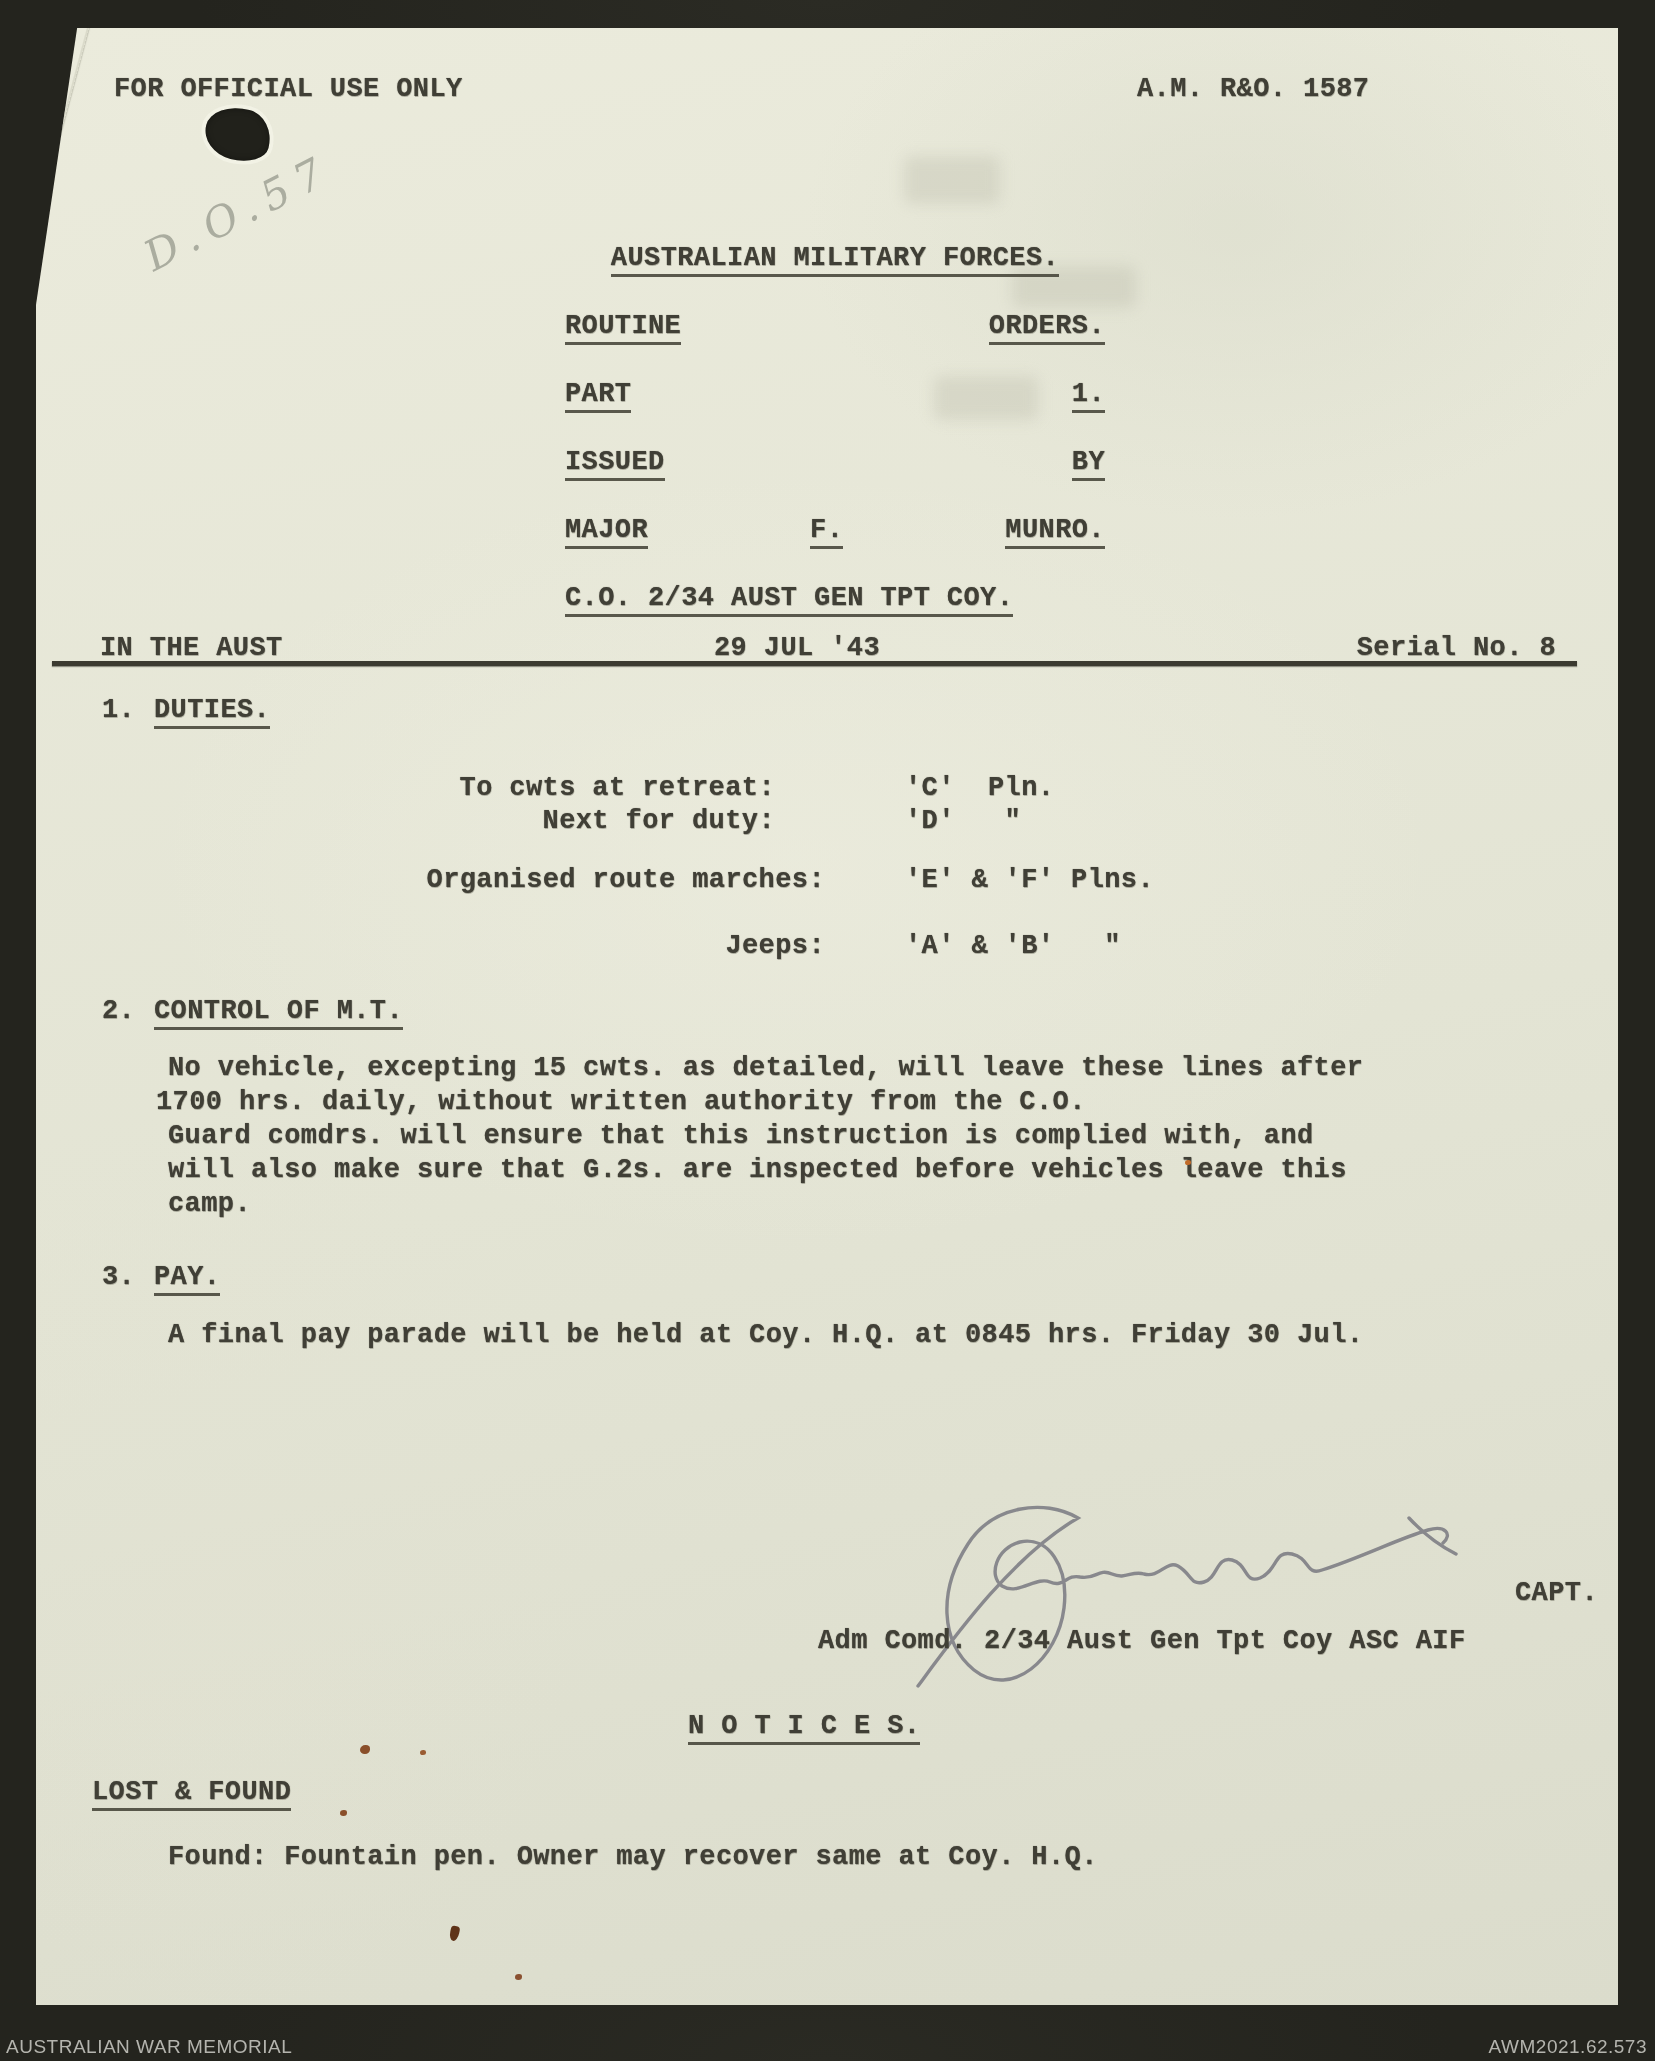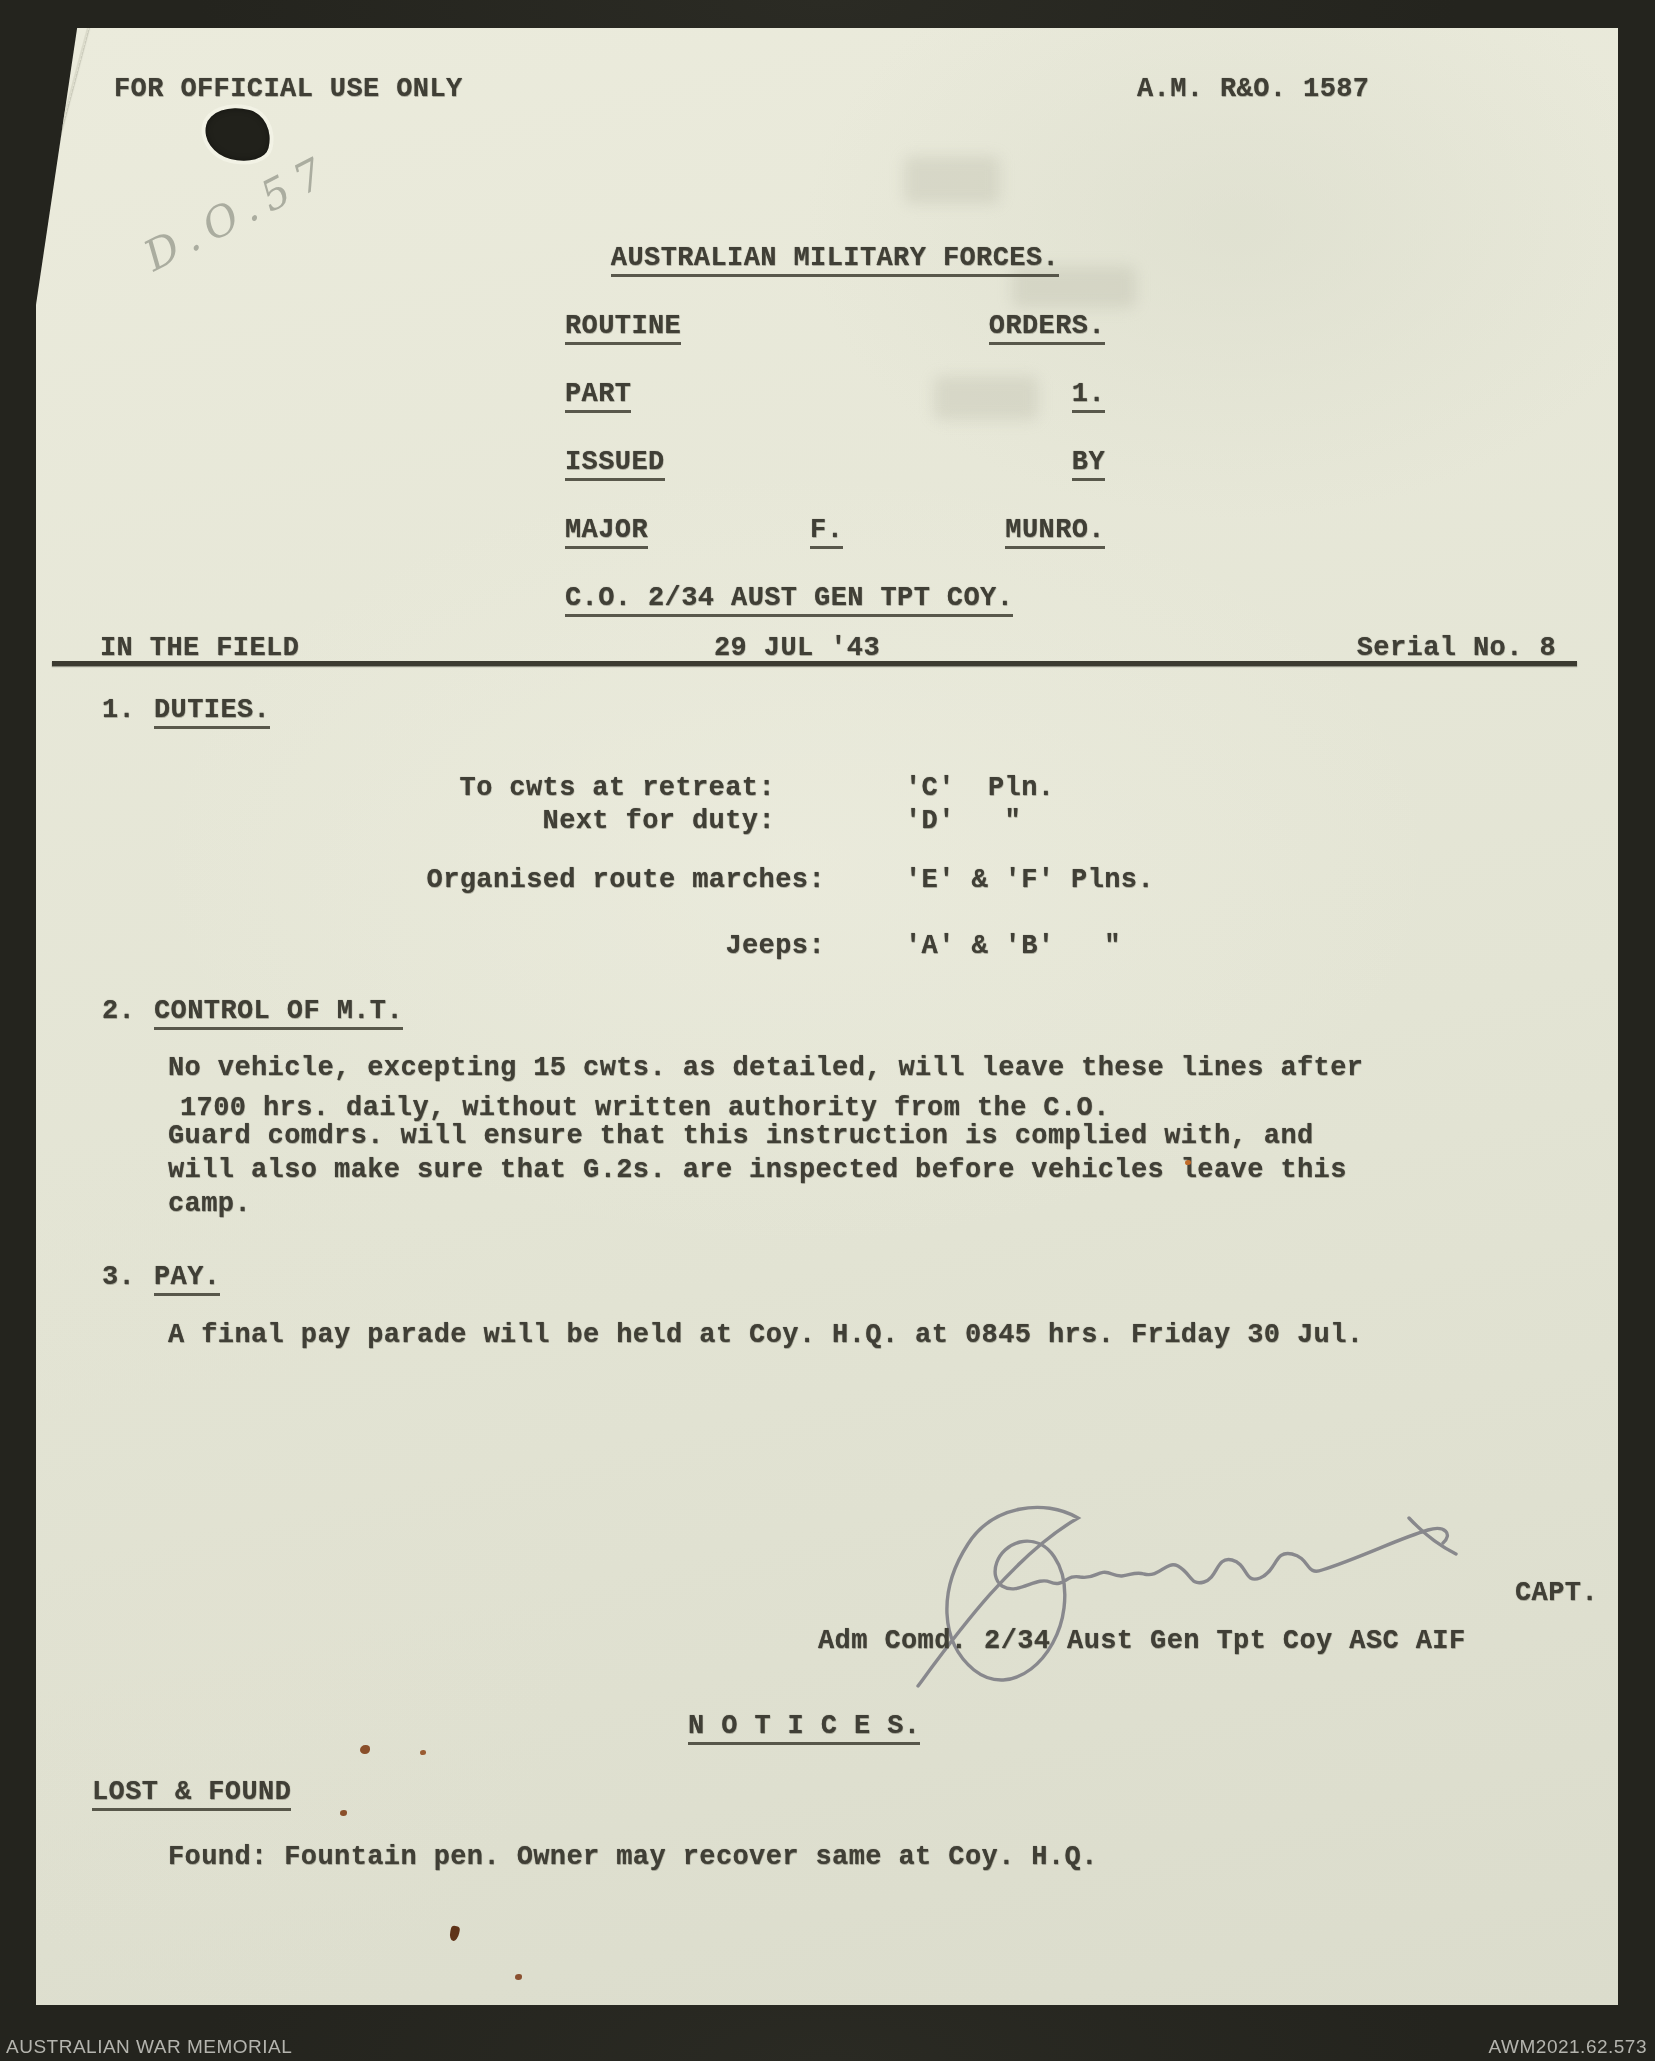--- a/index.html
+++ b/index.html
@@ -75,41 +75,41 @@
       <span class="t ul">MUNRO.</span>
     </div>
     <div class="hdr-row" style="top:419px;">
       <span class="t ul">ISSUED</span>
       <span class="t ul">BY</span>
     </div>
     <div class="hdr-row" style="top:555px;">
       <span class="t ul">C.O. 2/34 AUST GEN TPT COY.</span>
     </div>
 
-    <div class="t" style="left:64px;top:605px;">IN THE FIELD</div>
+    <div class="t" style="left:64px;top:605px;">IN THE AUST</div>
     <div class="t" style="left:678px;top:605px;">29 JUL '43</div>
     <div class="t" style="right:62px;top:605px;">Serial No. 8</div>
     <div class="rule" style="top:633px;"></div>
 
     <div class="t" style="left:66px;top:667px;">1.</div>
     <div class="t ul" style="left:118px;top:667px;">DUTIES.</div>
 
     <div class="t duty-label" style="top:745px;">To cwts at retreat:</div>
     <div class="t duty-val" style="top:745px;">'C'  Pln.</div>
     <div class="t duty-label" style="top:778px;">Next for duty:</div>
     <div class="t duty-val" style="top:778px;">'D'   "</div>
     <div class="t duty-label wide" style="top:837px;">Organised route marches:</div>
     <div class="t duty-val" style="top:837px;">'E' &amp; 'F' Plns.</div>
     <div class="t duty-label wide" style="top:903px;">Jeeps:</div>
     <div class="t duty-val" style="top:903px;">'A' &amp; 'B'   "</div>
 
     <div class="t" style="left:66px;top:968px;">2.</div>
     <div class="t ul" style="left:118px;top:968px;">CONTROL OF M.T.</div>
     <div class="t" style="left:132px;top:1025px;">No vehicle, excepting 15 cwts. as detailed, will leave these lines after</div>
-    <div class="t" style="left:144px;top:1059px;margin-top:6px;">1700 hrs. daily, without written authority from the C.O.</div>
+    <div class="t" style="left:120px;top:1059px;">1700 hrs. daily, without written authority from the C.O.</div>
     <div class="t" style="left:132px;top:1093px;">Guard comdrs. will ensure that this instruction is complied with, and</div>
     <div class="t" style="left:132px;top:1127px;">will also make sure that G.2s. are inspected before vehicles leave this</div>
     <div class="t" style="left:132px;top:1161px;">camp.</div>
 
     <div class="t" style="left:66px;top:1234px;">3.</div>
     <div class="t ul" style="left:118px;top:1234px;">PAY.</div>
     <div class="t" style="left:132px;top:1292px;">A final pay parade will be held at Coy. H.Q. at 0845 hrs. Friday 30 Jul.</div>
 
     <svg id="sig" viewBox="0 0 640 210">
       <g fill="none" stroke="#70707a" stroke-width="3.4" stroke-linecap="round" opacity="0.78">

